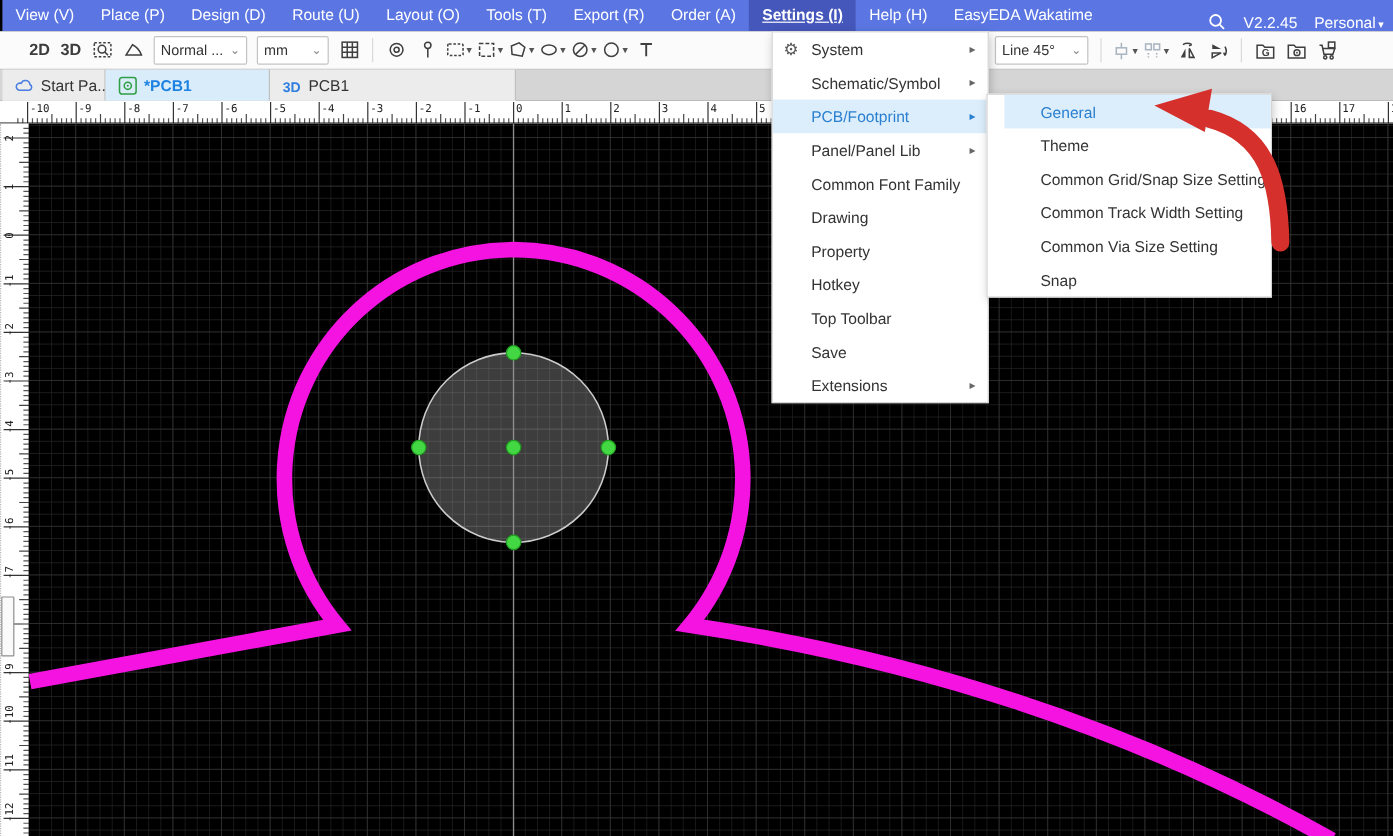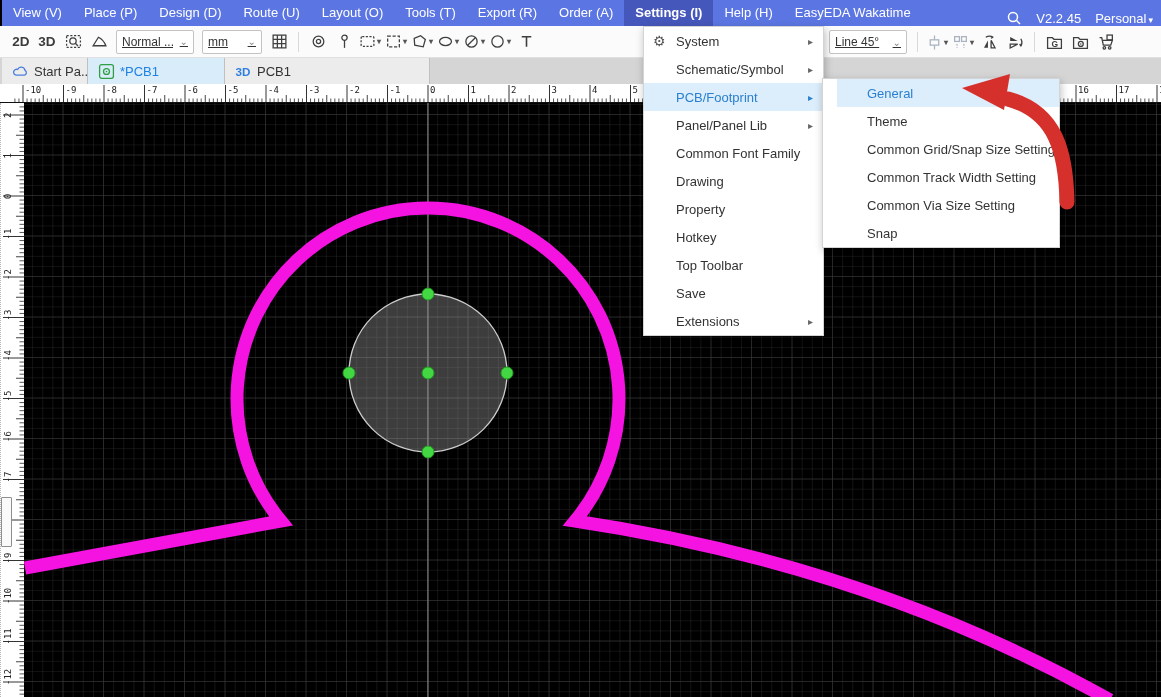--- a/index.html
+++ b/index.html
@@ -1,33 +1,33 @@
 <!DOCTYPE html>
 <html><head>
 <meta charset="utf-8">
 <style>
   html,body{margin:0;padding:0;background:#888;}
   #app{position:relative;width:1161px;height:697px;overflow:hidden;background:#000;
        font-family:"Liberation Sans",sans-serif;-webkit-font-smoothing:antialiased;}
   
   #menubar{position:absolute;left:2px;top:0;width:1161px;height:26px;display:flex;align-items:stretch;}
   .mi{color:#fff;font-size:13px;line-height:26px;padding:0 11px;white-space:nowrap;cursor:default;}
-  .mi.active{font-weight:bold;}
+  .mi.active{font-weight:bold;text-decoration:underline;}
   #menubar-right{margin-left:auto;display:flex;align-items:flex-end;gap:14px;padding-right:10px;color:#fff;font-size:13px;}
   #menubar-right .ver,#menubar-right .acct{white-space:nowrap;}
   .caret{font-size:9px;margin-left:2px;}
   
   #toolbar{position:absolute;left:0;top:26px;width:1161px;height:32px;background:#fbfbfb;
-           border-bottom:1px solid #e0e0e0;display:flex;align-items:center;padding-left:8px;box-sizing:border-box;}
+           border-bottom:1px solid #e0e0e0;display:flex;align-items:center;padding-left:20px;box-sizing:border-box;}
   .tbtn{height:26px;min-width:24px;display:flex;align-items:center;justify-content:center;margin:0 1px;
         font-size:13.5px;font-weight:bold;color:#3c3c3c;cursor:pointer;user-select:none;}
   .tbtn .dd{font-size:8px;color:#555;margin-left:1px;}
   .tsep{width:1px;height:20px;background:#d9d9d9;margin:0 6px;}
   .tselect{height:22px;border:1px solid #c3c3c3;border-radius:2px;background:#fff;display:flex;align-items:center;
-           font-size:12px;color:#333;padding:0 5px;margin:0 4px;cursor:pointer;text-decoration:underline;}
+           font-size:12px;color:#333;padding:0 5px;margin:0 4px;cursor:pointer;}
   .tselect .val{flex:1;white-space:nowrap;overflow:hidden;}
   .tselect .chev{color:#888;font-size:10px;margin-left:7px;}
   #toolbar-rightgrp{position:absolute;left:825px;top:0;height:32px;display:flex;align-items:center;}
   
   #tabbar{position:absolute;left:0;top:58px;width:1161px;height:26px;background:#d5d5d5;display:flex;align-items:stretch;padding-left:2px;box-sizing:border-box;}
   .tab{display:flex;align-items:center;gap:5px;padding:0 10px;background:#ececec;border-right:1px solid #c0c0c0;
        font-size:13px;color:#333;white-space:nowrap;cursor:pointer;}
   .tab.active{background:#d9ecfa;color:#1d82e2;}
   
   #ruler-top{position:absolute;left:0;top:84px;width:1161px;height:19px;background:#fff;}
@@ -208,21 +208,21 @@
 
   <div id="tabbar">
       <div class="tab" style="width: 65px;">
         <span style="display:flex">
           <svg width="17" height="17" viewBox="0 0 16 16" fill="none" stroke="#3f3f3f" stroke-width="1.2">
             <path d="M4.5 11.5 a2.8 2.8 0 1 1 .8 -5.4 a3.6 3.6 0 0 1 6.9 .9 a2.4 2.4 0 0 1 -.6 4.5 Z" stroke="#4a7de0"></path>
           </svg>
         </span>
         <span>Start Pa...</span>
       </div>
-      <div class="tab active" style="width: 116px;">
+      <div class="tab active" style="width: 116px; font-weight: bold;">
         <span style="display:flex">
           <svg width="17" height="17" viewBox="0 0 16 16" fill="none" stroke="#3f3f3f" stroke-width="1.2">
             <rect x="1.5" y="1.5" width="13" height="13" rx="2" stroke="#2f9e44"></rect>
             <circle cx="8" cy="8" r="2.8" stroke="#2f9e44"></circle>
             <circle cx="8" cy="8" r="0.8" fill="#2f9e44" stroke="none"></circle>
           </svg>
         </span>
         <span>*PCB1</span>
       </div>
       <div class="tab" style="width: 184px;">

